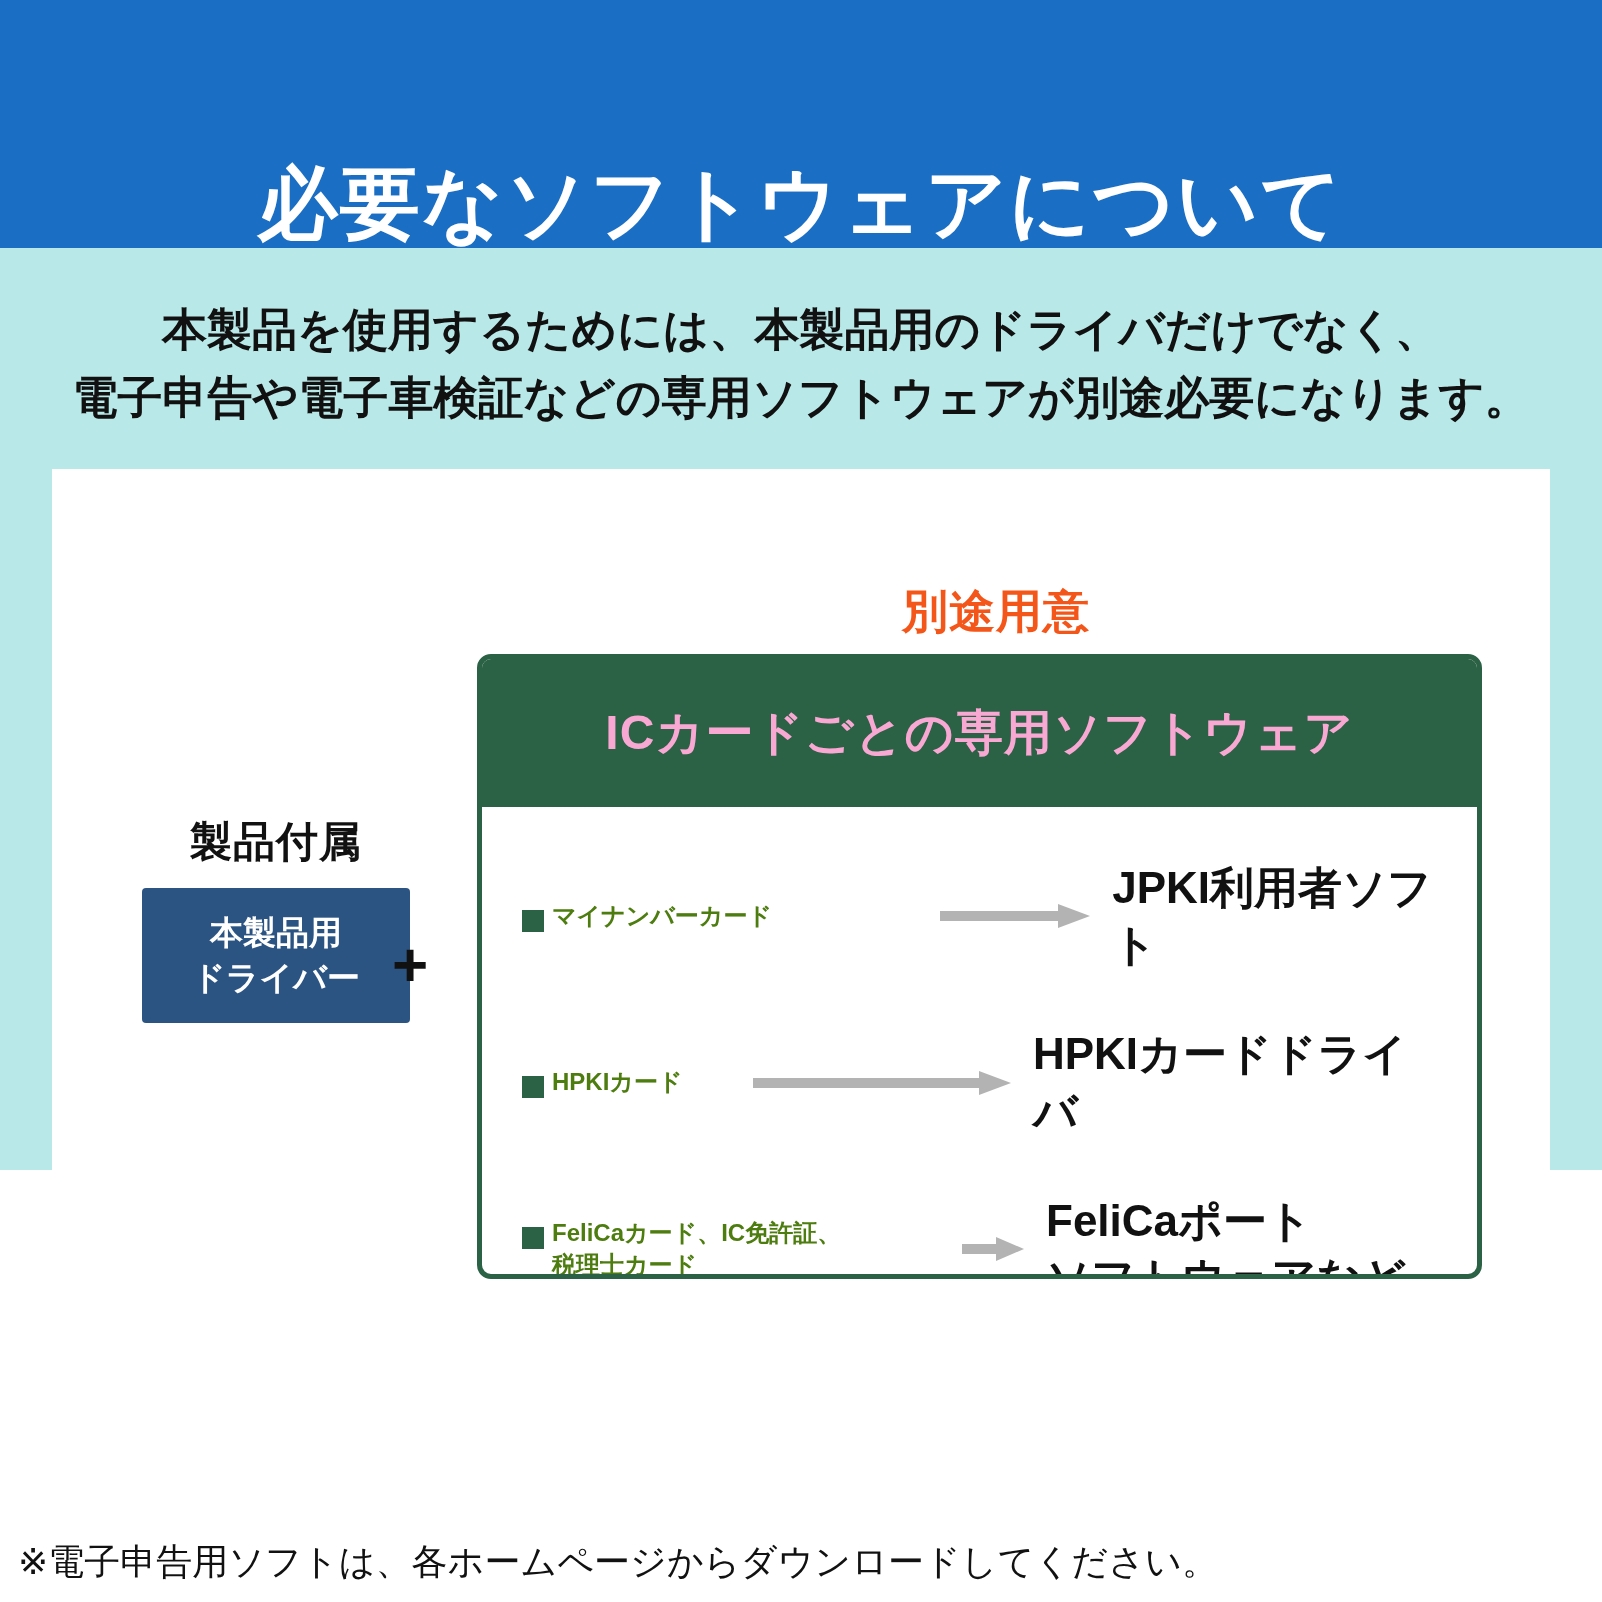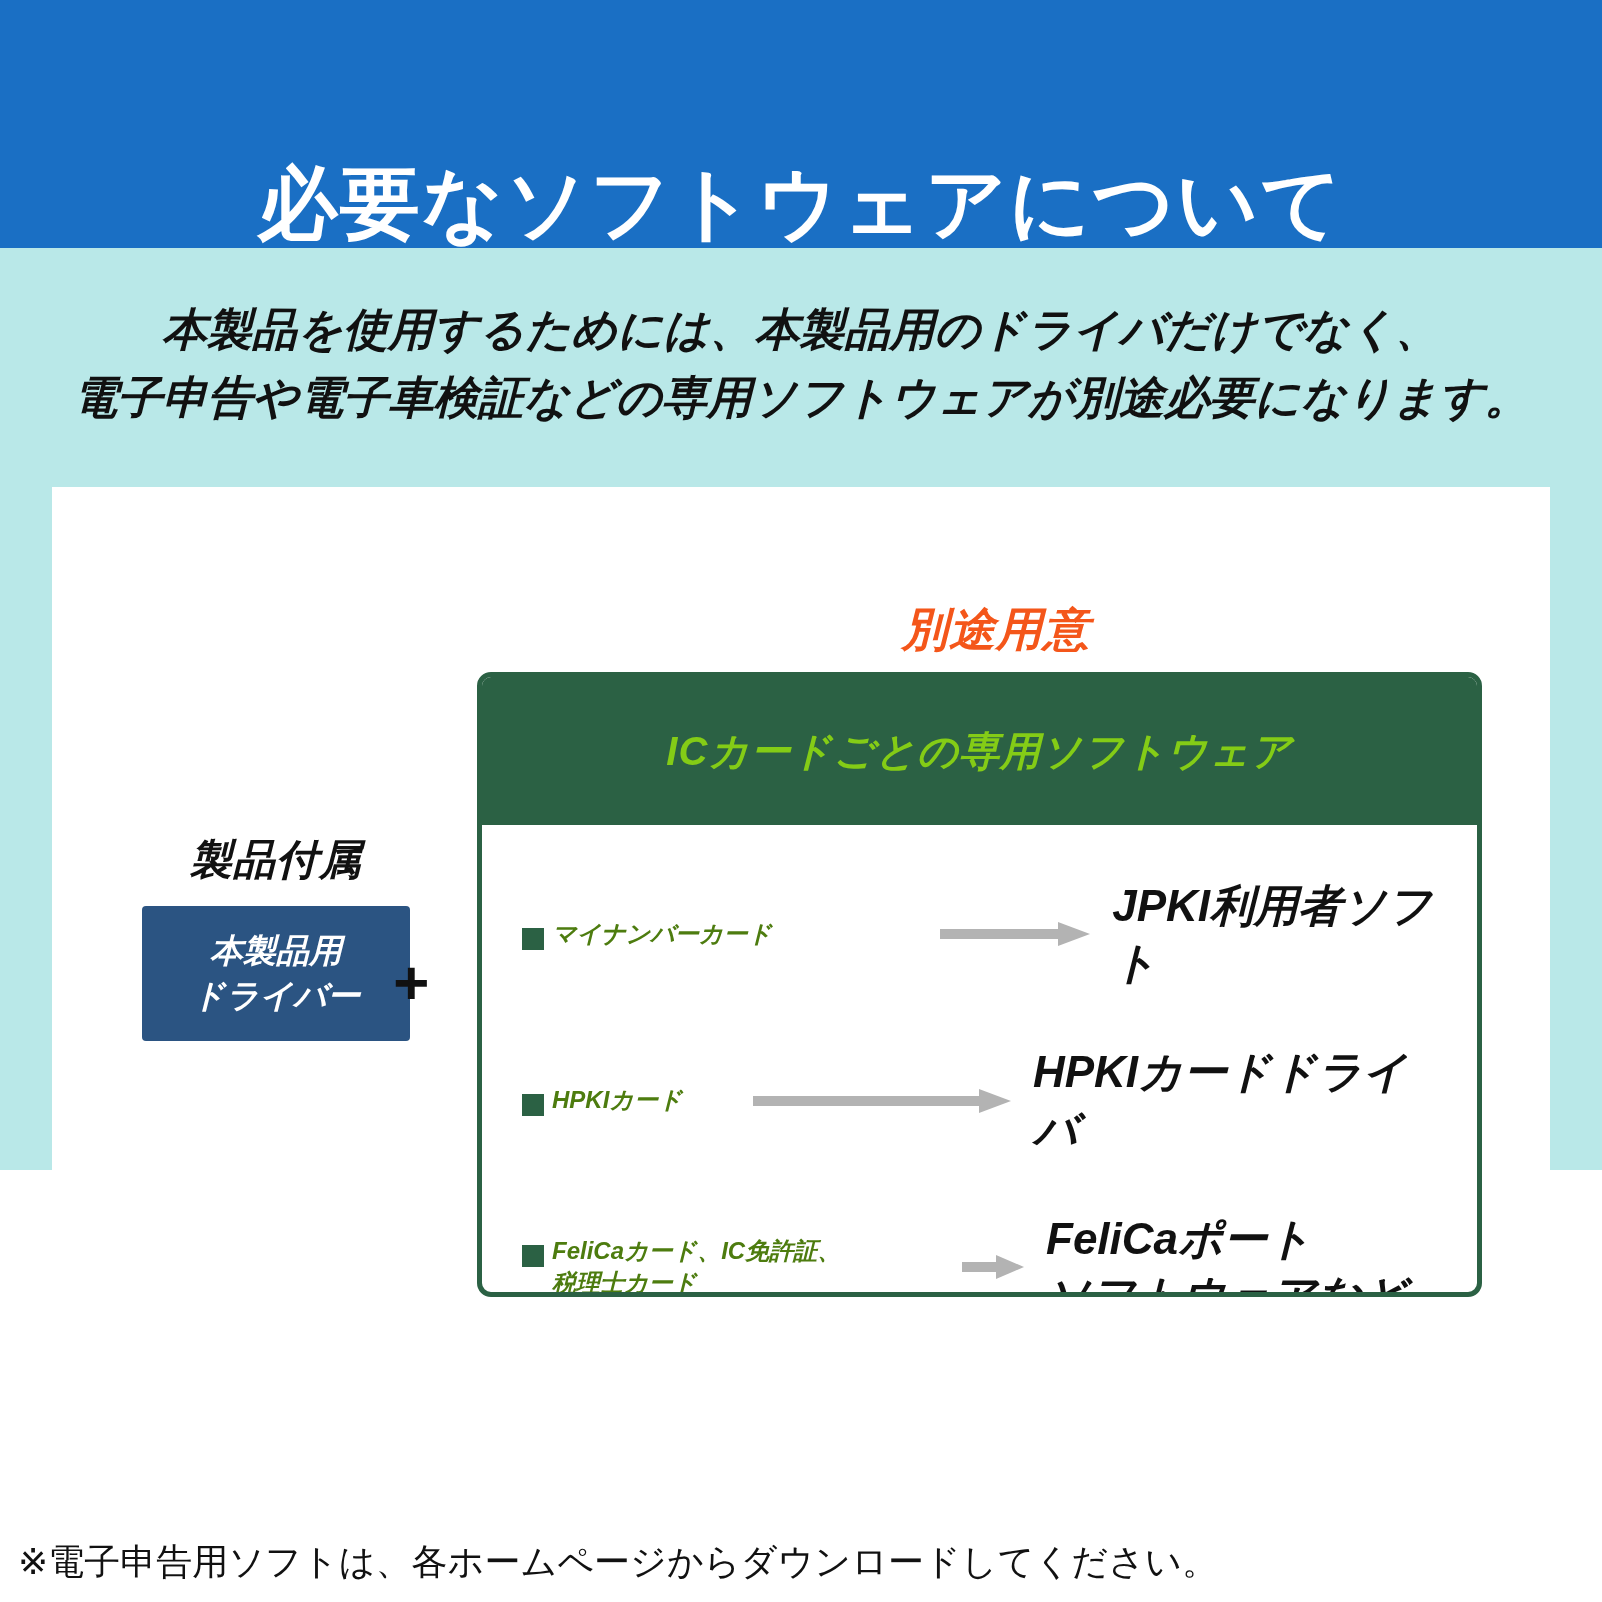--- a/index.html
+++ b/index.html
@@ -37,40 +37,39 @@
     line-height: 1.1;
     text-align: center;
   }
 
   
   .mint {
     background: #b9e8e8;
     padding: 0 0 46px 0;
     height: 922px;
     box-sizing: border-box;
-    font-style: italic;
   }
 
   .lead {
     text-align: center;
     padding: 48px 40px 0 40px;
     color: #111111;
     font-size: 45px;
     font-weight: bold;
     line-height: 1.5;
   }
   .lead .line {
     display: block;
     white-space: nowrap;
   }
 
   
   .card {
     position: relative;
-    margin: 56px 52px 0 52px;
+    margin: 38px 52px 0 52px;
     background: #ffffff;
     height: 990px;
     box-sizing: border-box;
   }
 
   .betsu {
     position: absolute;
     left: 850px;
     top: 112px;
     color: #f4561a;
@@ -131,22 +130,22 @@
     box-sizing: border-box;
     background: #ffffff;
     overflow: hidden;
   }
   .green-head {
     background: #2b6144;
     height: 148px;
     display: flex;
     align-items: center;
     justify-content: center;
-    color: #84cc16;
-    font-size: 40px;
+    color: #f9a8d4;
+    font-size: 48px;
     font-weight: bold;
     letter-spacing: 1px;
   }
   .green-body {
     padding: 52px 40px 0 40px;
   }
 
   .row {
     display: flex;
     align-items: center;

